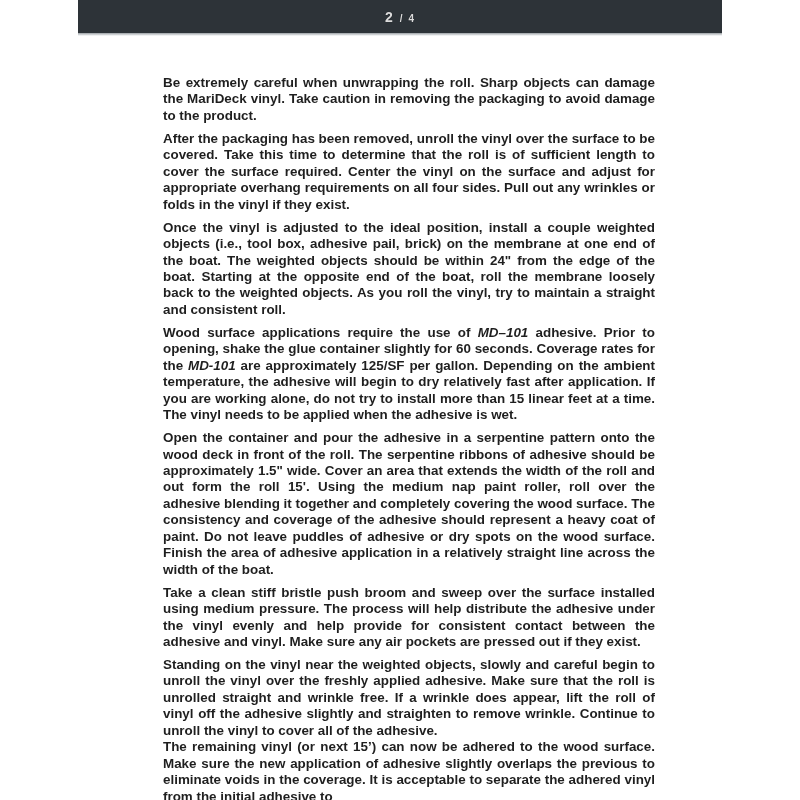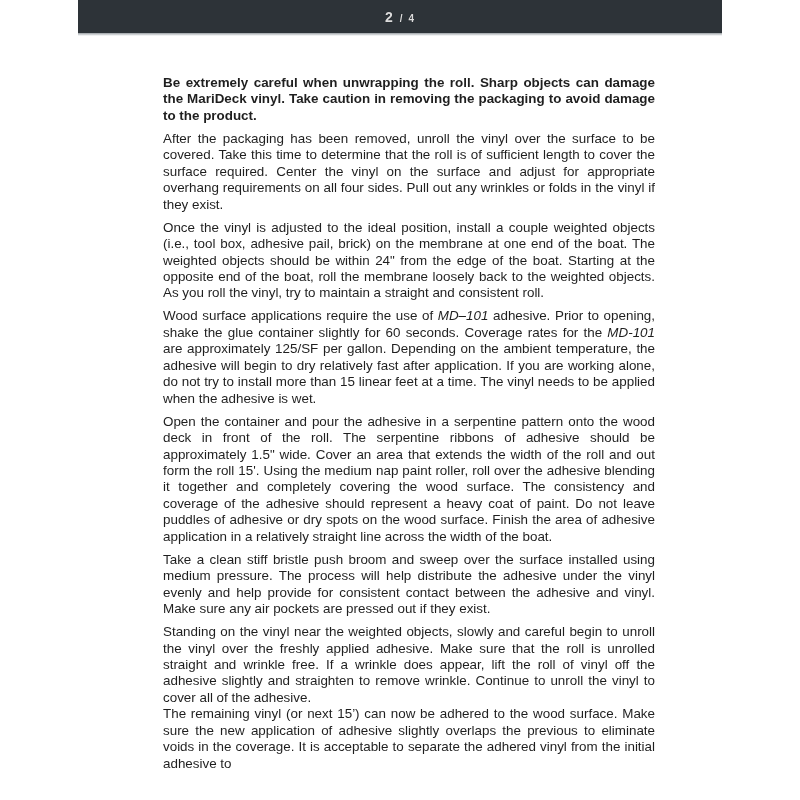--- a/index.html
+++ b/index.html
@@ -43,20 +43,21 @@
   .doc-body{
     width:492px;
     margin-left:163px;
   }
   p.para{
     margin:6.5px 0 0 0;
     font-size:13.4px;
     line-height:16.45px;
     text-align:justify;
     color:var(--text);
+    font-weight:bold;
   }
   p.para:first-child{margin-top:0;}
   p.para.bold{font-weight:700;}
   p.para.tight{margin-top:0;}
   .italic{font-style:italic;}
 </style>
 </head>
 <body>
 
 <div class="topbar">

